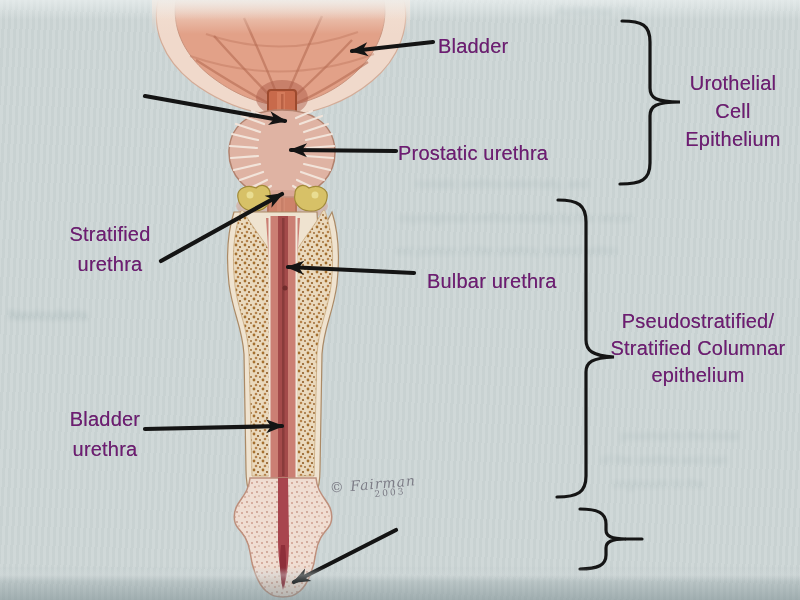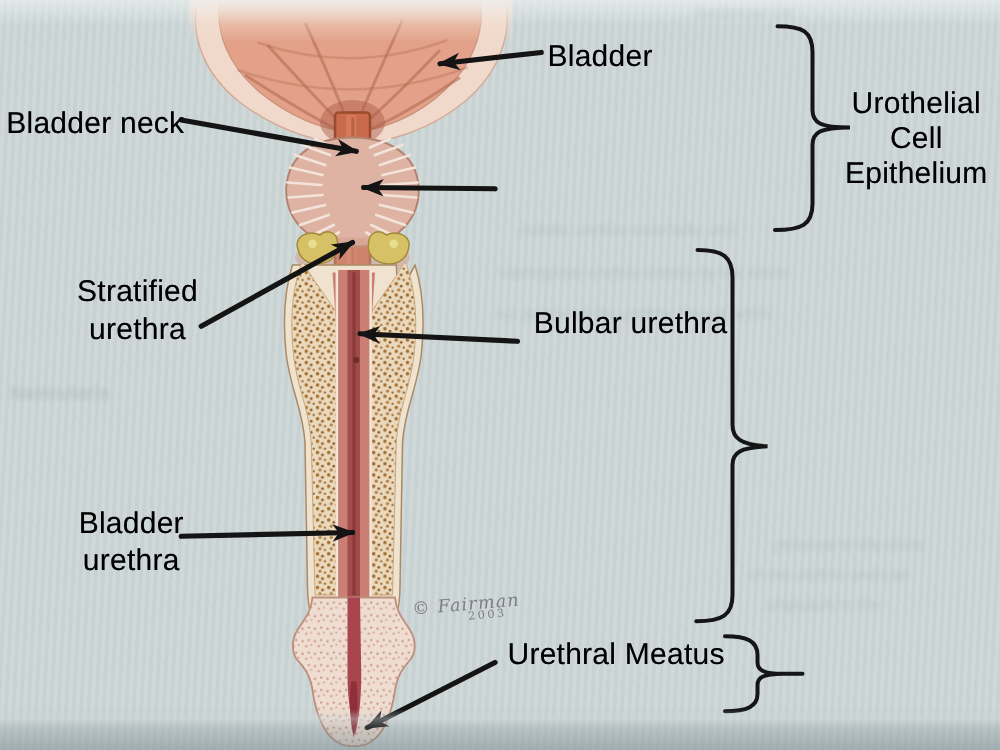--- a/index.html
+++ b/index.html
@@ -23,21 +23,21 @@
     position:absolute;left:0;bottom:0;width:800px;height:34px;
     background:linear-gradient(180deg,rgba(205,214,214,0),rgba(122,140,144,.55));
   }
   .bottom-light{
     position:absolute;left:0;bottom:18px;width:800px;height:14px;
     background:linear-gradient(180deg,rgba(244,248,248,0),rgba(244,248,248,.35),rgba(244,248,248,0));
   }
   .art{position:absolute;left:0;top:0;}
   .lbl{
     position:absolute;
-    font-size:24px;color:#000000;
+    font-size:20px;color:#701a75;
     white-space:pre-line;letter-spacing:.2px;line-height:30px;
     text-shadow:0 0 .5px rgba(30,30,30,.55);
   }
   .center{text-align:center;}
   .ghost{
     position:absolute;color:#3d6066;opacity:.13;
     filter:blur(2.2px);font-size:13px;white-space:nowrap;
   }
   .ghost.b{font-weight:bold;font-size:15px;opacity:.15;}
   .credit{
@@ -177,31 +177,33 @@
 
     <g fill="none" stroke="#151515" stroke-width="3.2" stroke-linecap="round">
       <path d="M622,21 C642,21 650,25 650,42 L650,88 C650,98 656,102 680,102 C656,102 650,106 650,116 L650,163 C650,180 641,184 620,184"></path>
       <path d="M558,200 C578,200 586,205 586,222 L586,340 C586,350 592,356 614,357 C592,358 586,362 586,372 L586,476 C586,492 578,497 557,497"></path>
       <path d="M580,509 C598,509 606,513 606,524 L606,530 C606,536 611,539 626,539 C611,539 606,542 606,548 L606,555 C606,565 598,569 580,569"></path>
       <line x1="626" y1="539" x2="642" y2="539"></line>
     </g>
   </svg>
 
   <div class="lbl" style="left:438px;top:31px">Bladder</div>
-  <div class="lbl" style="left:5px;top:84px">Bladder neck</div>
+  <div class="lbl" style="left:398px;top:138px">Prostatic urethra</div>
   <div class="lbl center" style="left:35px;top:219px;width:150px">Stratified
 urethra</div>
-  <div class="lbl" style="left:427px;top:244px">Bulbar urethra</div>
+  <div class="lbl" style="left:427px;top:266px">Bulbar urethra</div>
   <div class="lbl center" style="left:30px;top:404px;width:150px">Bladder
 urethra</div>
-  <div class="lbl" style="left:406px;top:509px">Urethral Meatus</div>
 
   <div class="lbl center" style="left:663px;top:69px;width:140px;line-height:28px">Urothelial
 Cell
 Epithelium</div>
+  <div class="lbl center" style="left:598px;top:308px;width:200px;line-height:27px">Pseudostratified/
+Stratified Columnar
+epithelium</div>
 
   <div class="credit">
     <div class="name">© Fairman</div>
     <div class="year">2003</div>
   </div>
 
   <div class="top-fade"></div>
   <div class="bottom-light"></div>
   <div class="bottom-shadow"></div>
 </div>

